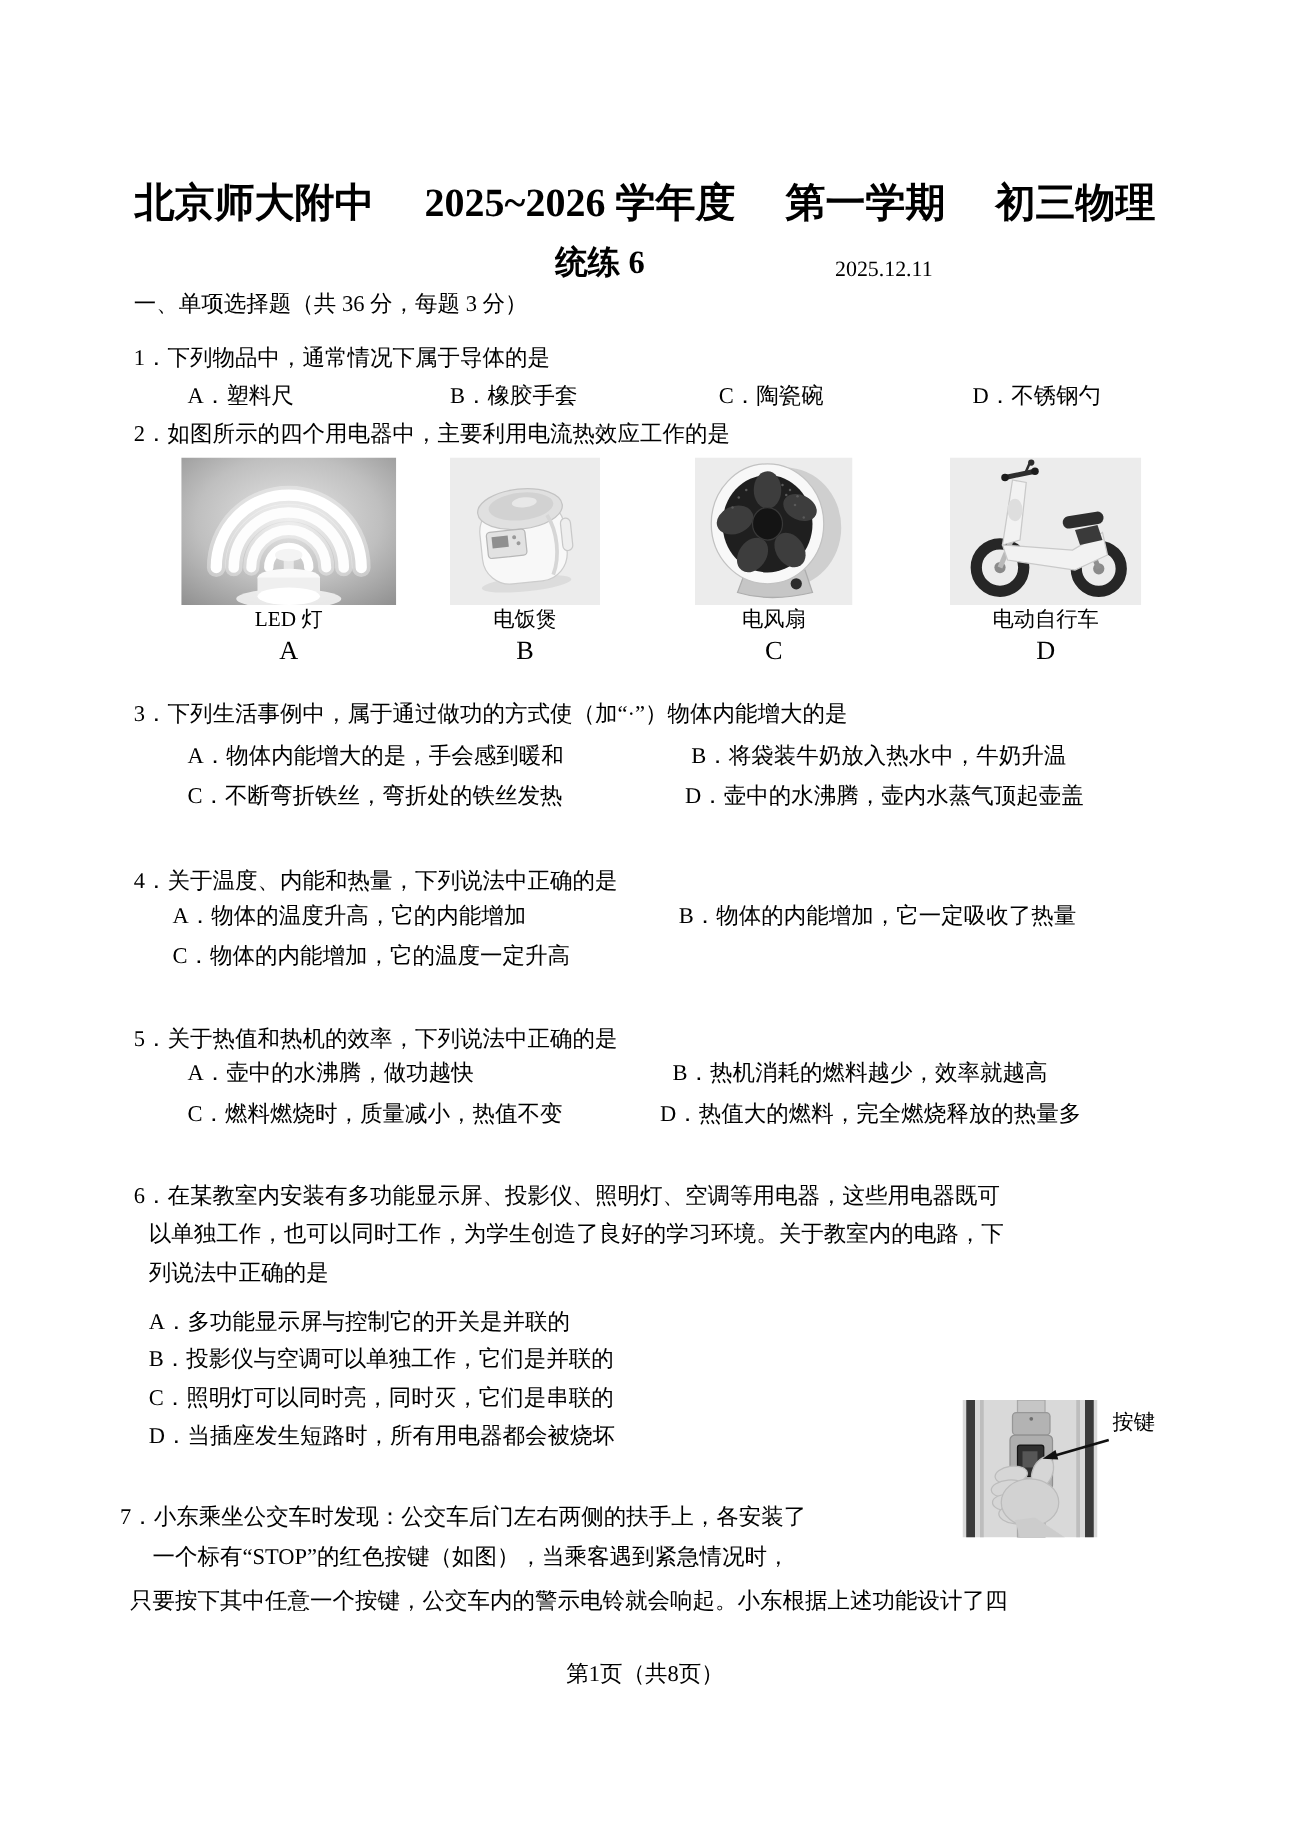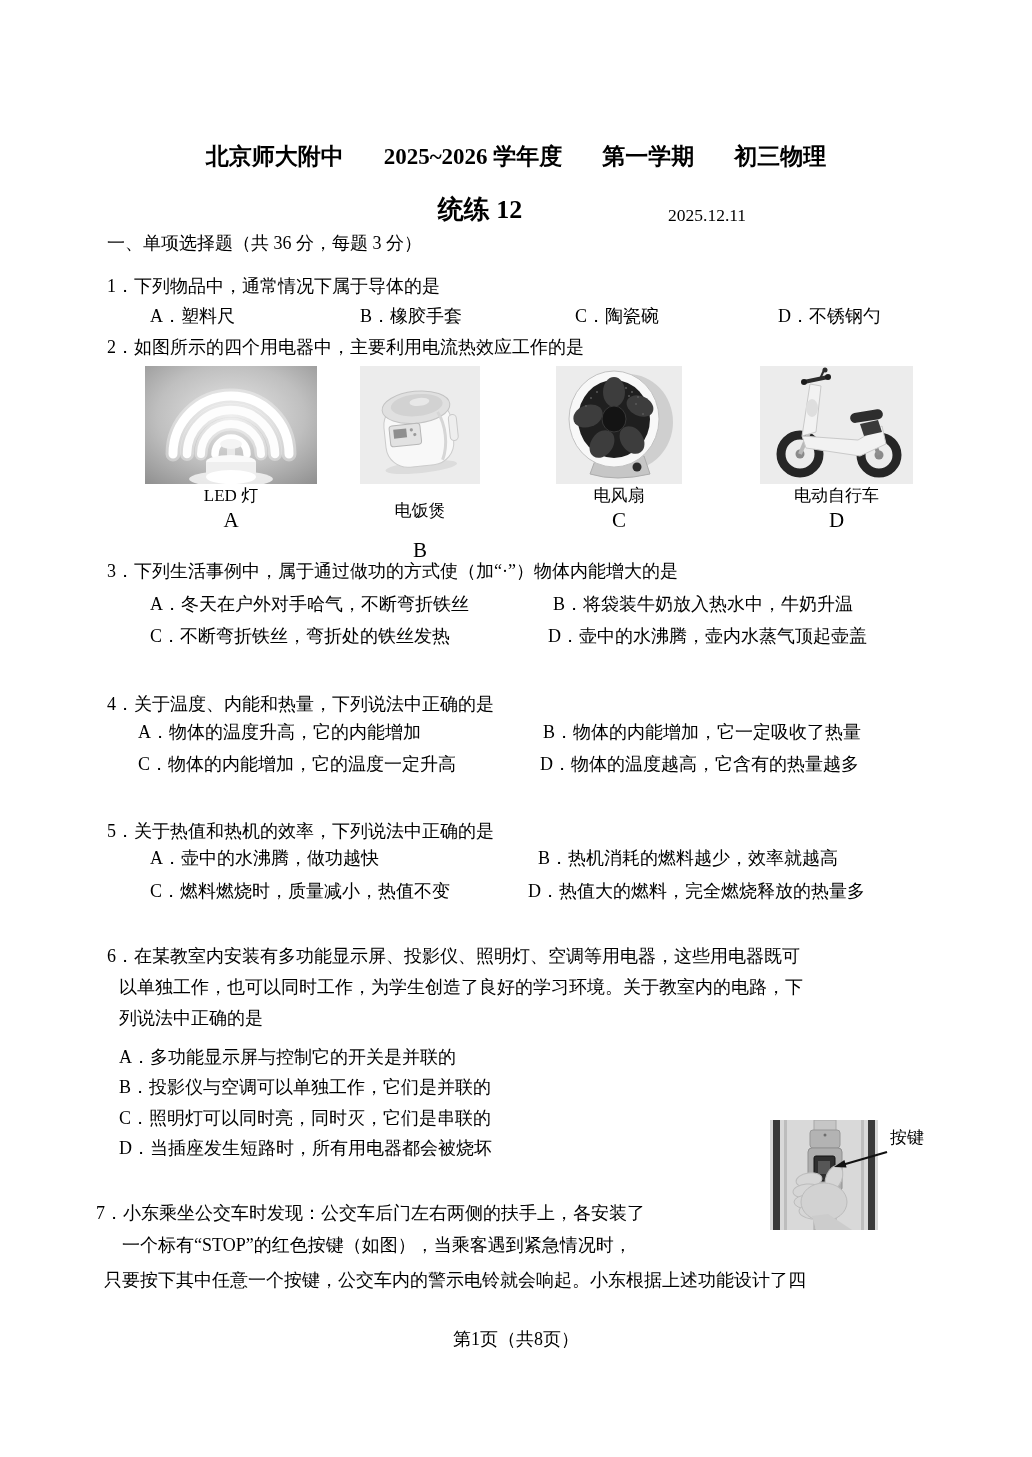--- a/index.html
+++ b/index.html
@@ -1,30 +1,30 @@
 <!DOCTYPE html>
 <html><head>
 <meta charset="utf-8">
 <style>
   html,body{margin:0;padding:0;background:#fff;}
   .page{position:relative;width:1032px;height:1457px;background:#fff;overflow:hidden;
         font-family:"Liberation Serif","DejaVu Serif",serif;color:#000;}
   .abs{position:absolute;white-space:nowrap;}
   .t{font-size:18px;line-height:1.2;}
-  .title1{top:141px;left:0;width:100%;text-align:center;font-weight:700;font-size:23px;}
+  .title1{top:141px;left:0;width:100%;text-align:center;font-weight:700;font-size:32px;}
   .title1 span + span{margin-left:40px;}
   .title2{top:192px;left:0;width:100%;text-align:center;font-weight:700;font-size:26px;}
   .title2 .shift{position:relative;left:-36px;}
   .date{top:205px;left:668px;font-size:17.5px;}
   .q1s{top:276px;left:107px;}
   .q1o{top:306px;left:150px;display:flex;}
   .q1o .o1{width:210px;} .q1o .o2{width:215px;} .q1o .o3{width:203px;}
   .figrow{top:366px;left:107px;display:flex;align-items:flex-start;}
   .fig{display:flex;flex-direction:column;align-items:center;}
-  .fig-a{margin-left:38px;} .fig-b{margin-left:43px;gap:15px;} .fig-c{margin-left:76px;} .fig-d{margin-left:78px;}
+  .fig-a{margin-left:38px;} .fig-b{margin-left:43px;} .fig-c{margin-left:76px;} .fig-d{margin-left:78px;}
   .fig .cap{font-size:17px;margin-top:3px;line-height:1.1;}
   .fig .letter{font-size:21px;margin-top:3px;line-height:1.1;}
   .q3s{top:561px;left:107px;}
   .q3r1{top:594px;left:150px;display:flex;} .q3r1 .c1{width:403px;}
   .q3r2{top:626px;left:150px;display:flex;} .q3r2 .c1{width:398px;}
   .q4s{top:694px;left:107px;}
   .q4r1{top:722px;left:138px;display:flex;} .q4r1 .c1{width:405px;}
   .q4r2{top:754px;left:138px;display:flex;} .q4r2 .c1{width:402px;}
   .q5s{top:821px;left:107px;}
   .q5r1{top:848px;left:150px;display:flex;} .q5r1 .c1{width:388px;}
@@ -41,21 +41,21 @@
 </style>
 </head>
 <body>
 
 <div class="page">
 
   <div class="abs title1">
     <span>北京师大附中</span><span>2025~2026 学年度</span><span>第一学期</span><span>初三物理</span>
   </div>
   <div class="abs title2">
-    <span class="shift">统练 12</span>
+    <span class="shift">统练 6</span>
   </div>
   <div class="abs date">2025.12.11</div>
 
   <div class="abs t" style="top:233px;left:107px;">一、单项选择题（共 36 分，每题 3 分）</div>
 
   <div class="abs t q1s">1．下列物品中，通常情况下属于导体的是</div>
   <div class="abs t q1o">
     <span class="o1">A．塑料尺</span>
     <span class="o2">B．橡胶手套</span>
     <span class="o3">C．陶瓷碗</span>
@@ -168,36 +168,35 @@
             <rect x="90" y="45" width="33" height="10" rx="5" fill="#2d2d2d"></rect>
           </g>
       </svg>
       <div class="cap">电动自行车</div>
       <div class="letter">D</div>
     </div>
   </div>
 
   <div class="abs t q3s">3．下列生活事例中，属于通过做功的方式使（加“·”）物体内能增大的是</div>
   <div class="abs t q3r1">
-    <span class="c1">A．冬天在户外对手哈气，不断弯折铁丝</span>
+    <span class="c1">A．物体内能增大的是，手会感到暖和</span>
     <span>B．将袋装牛奶放入热水中，牛奶升温</span>
   </div>
   <div class="abs t q3r2">
     <span class="c1">C．不断弯折铁丝，弯折处的铁丝发热</span>
     <span>D．壶中的水沸腾，壶内水蒸气顶起壶盖</span>
   </div>
 
   <div class="abs t q4s">4．关于温度、内能和热量，下列说法中正确的是</div>
   <div class="abs t q4r1">
     <span class="c1">A．物体的温度升高，它的内能增加</span>
     <span>B．物体的内能增加，它一定吸收了热量</span>
   </div>
   <div class="abs t q4r2">
     <span class="c1">C．物体的内能增加，它的温度一定升高</span>
-    <span>D．物体的温度越高，它含有的热量越多</span>
   </div>
 
   <div class="abs t q5s">5．关于热值和热机的效率，下列说法中正确的是</div>
   <div class="abs t q5r1">
     <span class="c1">A．壶中的水沸腾，做功越快</span>
     <span>B．热机消耗的燃料越少，效率就越高</span>
   </div>
   <div class="abs t q5r2">
     <span class="c1">C．燃料燃烧时，质量减小，热值不变</span>
     <span>D．热值大的燃料，完全燃烧释放的热量多</span>

